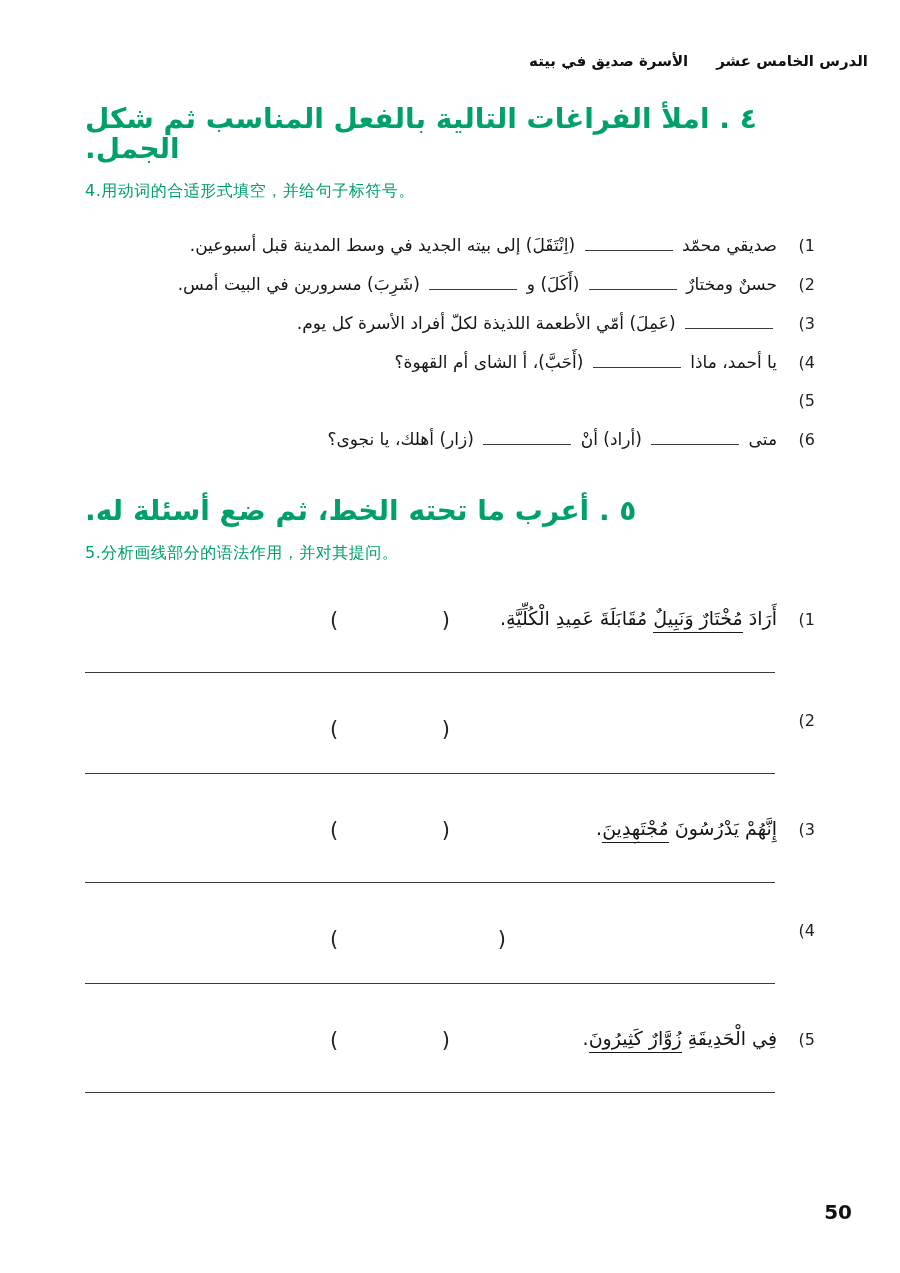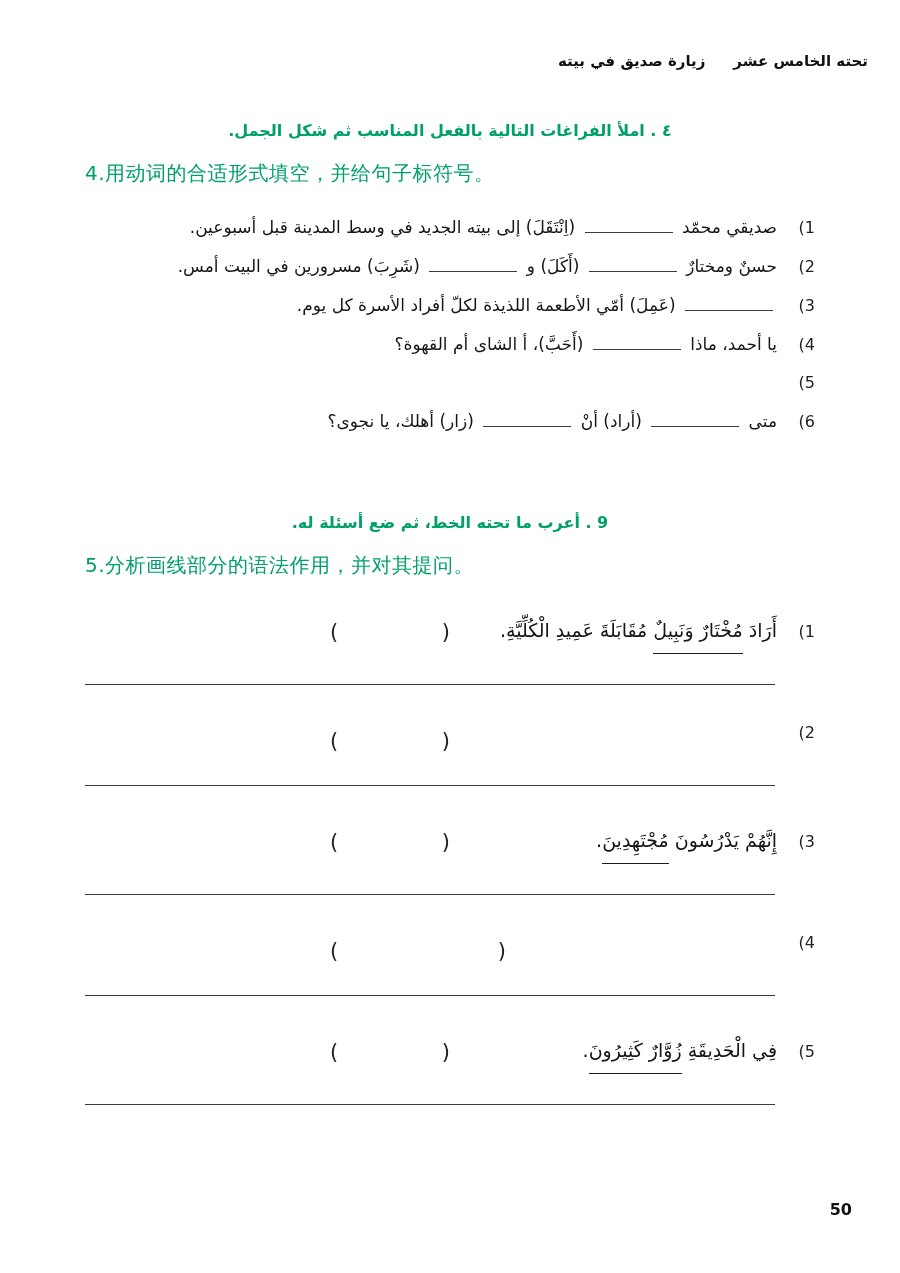--- a/index.html
+++ b/index.html
@@ -13,27 +13,27 @@
     position:absolute; top:52px; right:32px;
     direction:rtl; display:flex; gap:28px;
     font-size:15px; font-weight:bold; color:#111;
   }
   
   .content { position:absolute; left:85px; width:730px; }
   .ex4 { top:100px; }
   .ex5 { top:492px; }
 
   .title-ar {
-    direction:rtl; text-align:center;
-    font-size:16px; font-weight:bold; line-height:30px;
-    margin:16px 0 14px 0;
+    direction:rtl; text-align:left;
+    font-size:28px; font-weight:bold; line-height:30px;
+    margin:4px 0 14px 0;
   }
   .title-zh {
     direction:ltr; text-align:left;
-    font-size:20px; line-height:26px; font-weight:500;
+    font-size:16px; line-height:26px; font-weight:500;
     margin:0 0 16px 0;
     letter-spacing:0.5px;
   }
   .green { color:var(--accent, #00a06a); }
 
   
   .ex4-list { margin-top:22px; }
   .ex4-row {
     direction:rtl; display:flex; align-items:baseline;
     font-size:17px; line-height:38px; color:#161616;
@@ -51,48 +51,48 @@
   }
 
   
   .ex5-item { position:relative; }
   .ex5-row {
     position:relative; direction:rtl; display:flex; align-items:baseline;
     font-size:19px; line-height:40px; min-height:40px; color:#141414;
   }
   .ex5-row .ar-sentence { padding-top:6px; }
   .underlined {
-    border-bottom:1.6px solid #1a1a1a; padding-bottom:12px;
+    border-bottom:1.6px solid #1a1a1a; padding-bottom:3px;
   }
   .paren-slot {
     position:absolute; left:245px; top:8px; width:120px;
     direction:ltr; display:flex; justify-content:space-between;
     font-size:21px; color:#222; font-weight:400;
   }
   .paren-slot.tight { left:245px; width:176px; }
   .answer-line {
     height:0; border-top:1.4px solid #3b3b3b;
     margin:32px 40px 28px 0;  
     width:690px;
   }
   .ex5-item:last-child .answer-line { margin-bottom:0; }
 
   .page-number {
     position:absolute; right:48px; top:1200px;
-    font-size:16px; font-weight:600; color:#111;
+    font-size:20px; font-weight:600; color:#111;
   }
 </style>
 </head>
 <body>
 
 <div class="page">
 
   <div class="lesson-header">
-    <span lang="ar">تحته الخامس عشر</span>
-    <span lang="ar">زيارة صديق في بيته</span>
+    <span lang="ar">الدرس الخامس عشر</span>
+    <span lang="ar">الأسرة صديق في بيته</span>
   </div>
 
   <section class="content ex4" style="position:absolute;">
     <h2 class="title-ar green" lang="ar" dir="rtl">٤ .  املأ الفراغات التالية بالفعل المناسب ثم شكل الجمل.</h2>
     <h3 class="title-zh green" lang="zh">4.用动词的合适形式填空，并给句子标符号。</h3>
     <div class="ex4-list" id="ex4-list">
         <div class="ex4-row">
           <span class="item-num">(1</span>
           <span class="ar-sentence" lang="ar" dir="rtl">صديقي محمّد <span class="blank"></span> (اِنْتَقَلَ) إلى بيته الجديد في وسط المدينة قبل أسبوعين.</span>
         </div>
@@ -112,21 +112,21 @@
           <span class="item-num">(5</span>
         </div>
         <div class="ex4-row">
           <span class="item-num">(6</span>
           <span class="ar-sentence" lang="ar" dir="rtl">متى <span class="blank"></span> (أراد) أنْ <span class="blank"></span> (زار) أهلك، يا نجوى؟</span>
         </div>
       </div>
   </section>
 
   <section class="content ex5" style="position:absolute;">
-    <h2 class="title-ar green" lang="ar" dir="rtl">9 .  أعرب ما تحته الخط، ثم ضع أسئلة له.</h2>
+    <h2 class="title-ar green" lang="ar" dir="rtl">٥ .  أعرب ما تحته الخط، ثم ضع أسئلة له.</h2>
     <h3 class="title-zh green" lang="zh">5.分析画线部分的语法作用，并对其提问。</h3>
     <div id="ex5-list" style="margin-top:26px;">
         <div class="ex5-item" dir="rtl">
           <div class="ex5-row">
             <span class="item-num">(1</span>
             <span class="ar-sentence" lang="ar" dir="rtl">أَرَادَ <span class="underlined">مُخْتَارٌ وَنَبِيلٌ</span> مُقَابَلَةَ عَمِيدِ الْكُلِّيَّةِ.</span>
             <span class="paren-slot">
               <span>(</span>
               <span>)</span>
             </span>

